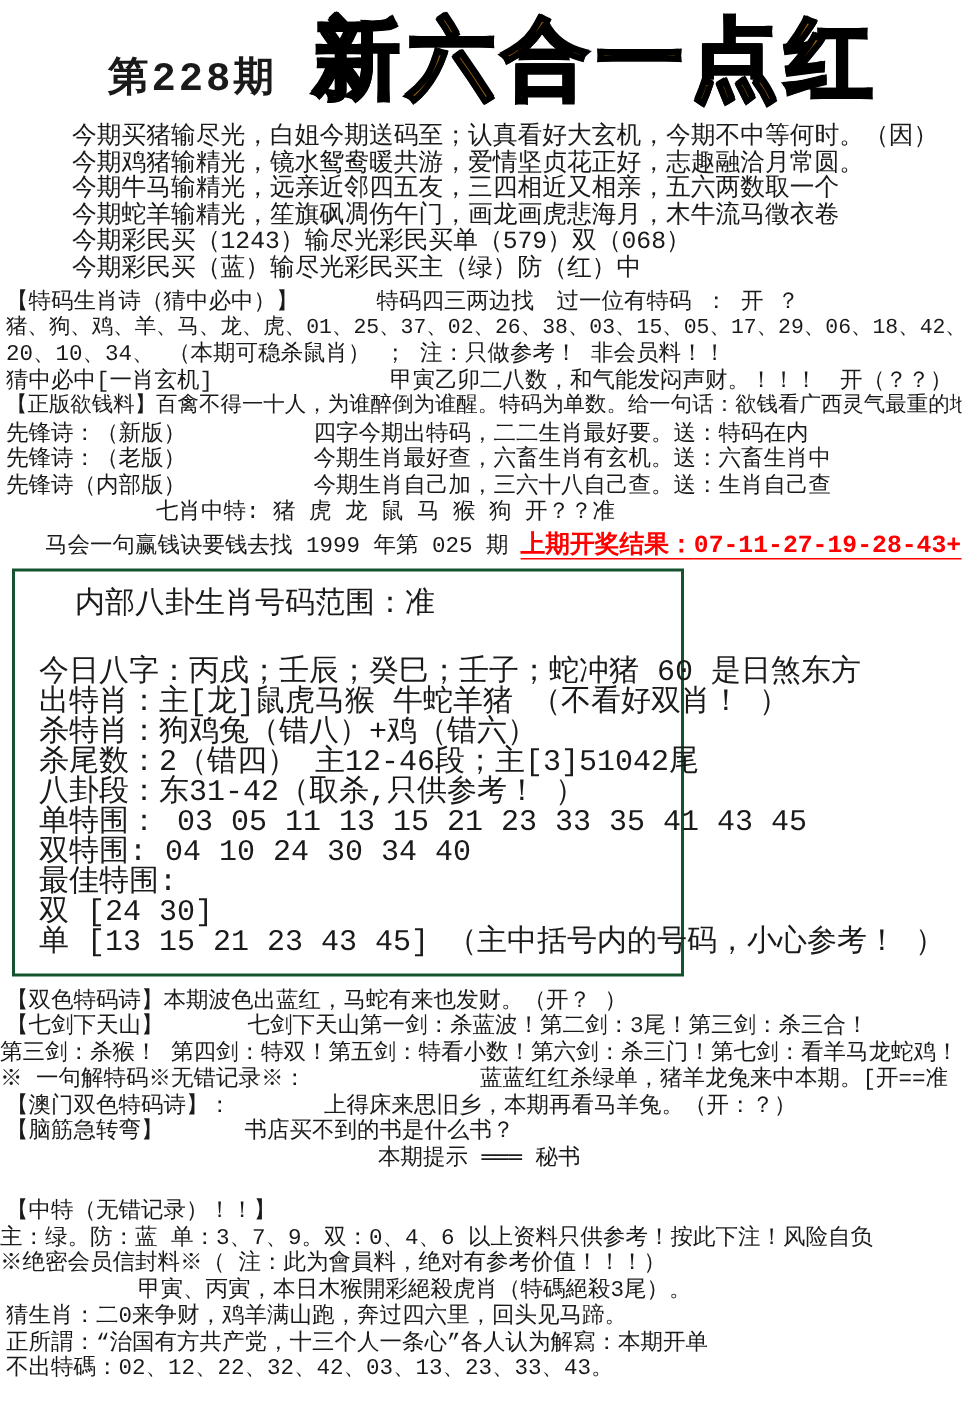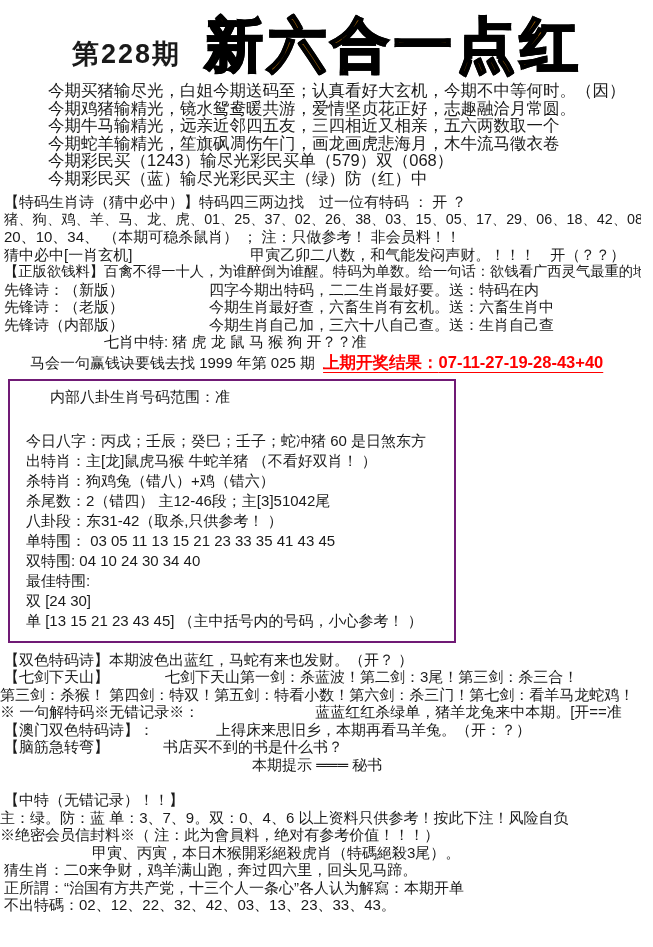--- a/index.html
+++ b/index.html
@@ -1,60 +1,60 @@
 <!DOCTYPE html>
 <html><head>
 <meta charset="utf-8">
 <style>
   html,body{margin:0;padding:0;background:#fff;}
   .page{
     position:relative;
     width:641px;height:947px;
     background:#fff;
     color:#1a1a1a;
-    font-family:Liberation Sans, sans-serif;
+    font-family:Liberation Mono, monospace;
     overflow:hidden;
   }
   
   .header{display:flex;align-items:flex-end;padding:16px 0 2px 72px;}
   .issue{font-size:27px;font-weight:700;letter-spacing:2px;line-height:1;padding-bottom:6px;}
   .big-title{
     margin-left:24px;
     font-size:58px;font-weight:800;line-height:1;
     letter-spacing:5px;
     color:#a16207;
     -webkit-text-stroke:2.3px #000;
     text-shadow:1px 1px 0 #000,-1px -1px 0 #000,1px -1px 0 #000,-1px 1px 0 #000;
   }
   
   .poems{margin:6px 0 6px 48px;font-size:16.5px;line-height:17.5px;}
   .poems div{white-space:nowrap;}
   
   .l{white-space:nowrap;font-size:15px;line-height:17.5px;margin-left:4px;}
   .fit{font-size:14.3px;}
   .row{display:flex;align-items:baseline;}
-  .sx-tail{}
+  .sx-tail{margin-left:52px;}
   .yx-content{margin-left:118px;}
   .xf-label{display:inline-block;width:205px;}
   .ind-weishu{margin-left:100px;}
   .ind-qixiao{margin-left:104px;}
   .mahui-row{display:flex;align-items:baseline;margin-left:26px;margin-top:1px;}
   .red-result{
     margin-left:8px;
     color:#f00;font-weight:700;font-size:16.5px;
     text-decoration:underline;text-underline-offset:4px;
     white-space:nowrap;
   }
   
   .bagua-box{
     margin:5px 0 8px 8px;
     width:444px;
-    border:2px solid #701a75;
+    border:2px solid #14532d;
     padding:7px 0 10px 0;
-    font-size:15px;
+    font-size:20px;
   }
   .box-title{margin:0 0 24px 40px;white-space:nowrap;}
   .box-row{margin-left:16px;line-height:20px;white-space:nowrap;}
   .qj-line1{margin-left:56px;}
   .yijie-content{margin-left:116px;}
   .aomen-content{margin-left:62px;}
   .naojin-q{margin-left:54px;}
   .hint{margin-left:252px;}
   .zhongte-row{margin-top:18px;}
   .zhongte-content{margin-left:58px;}

